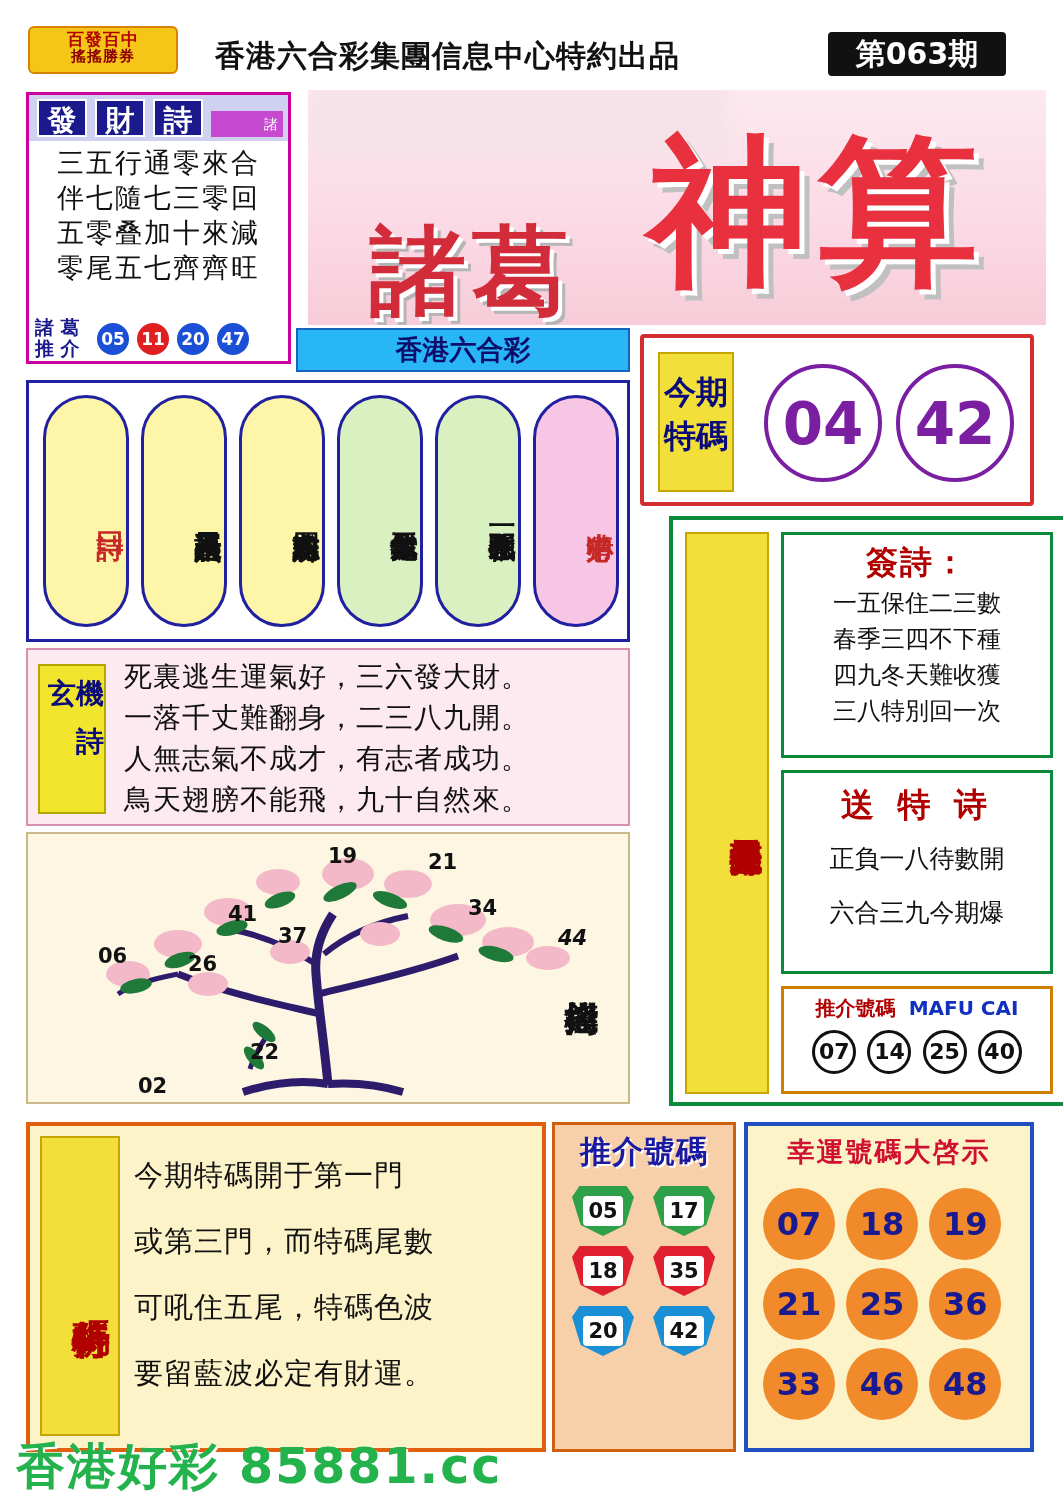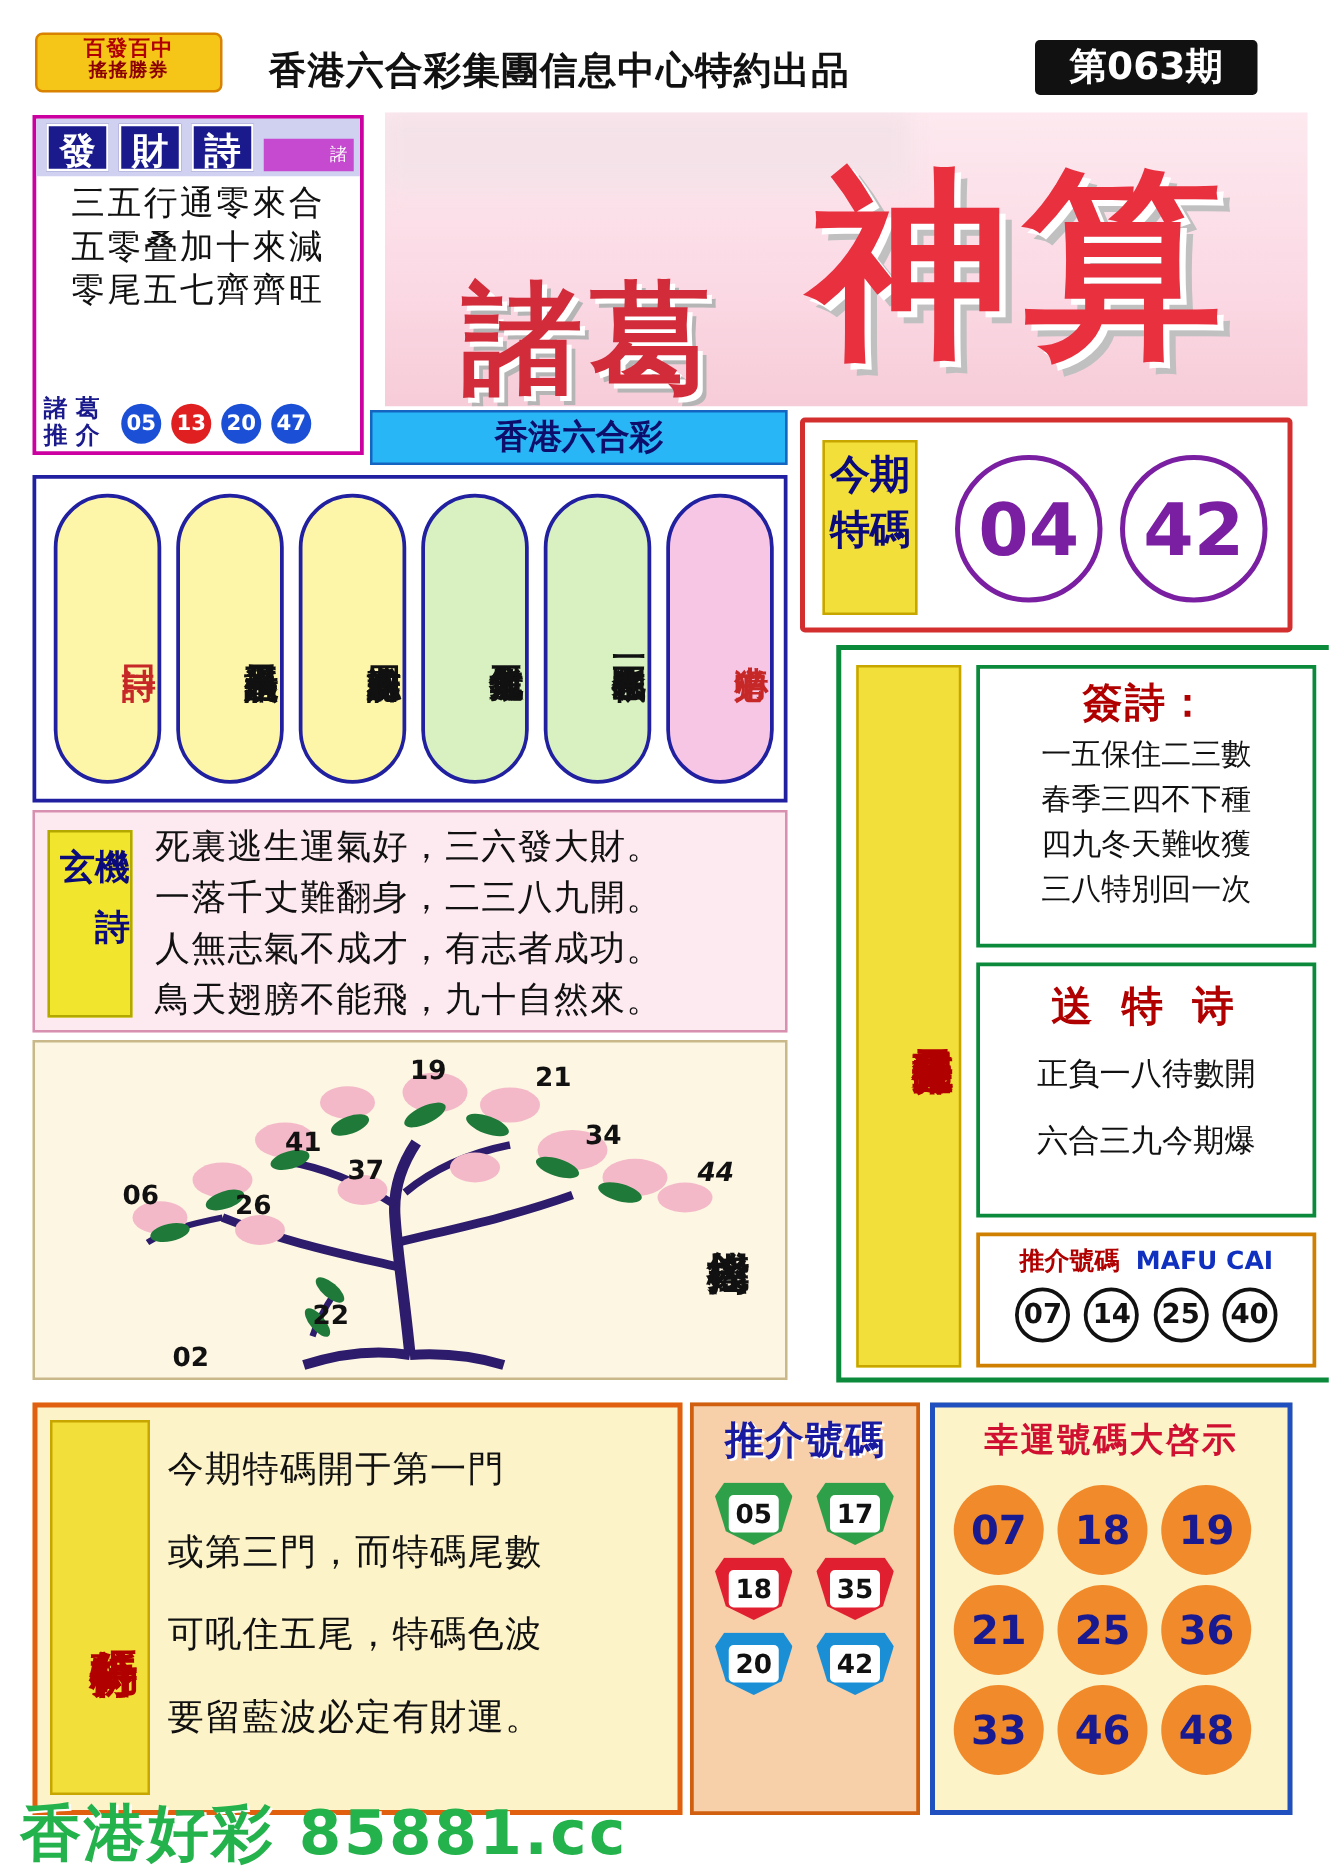--- a/index.html
+++ b/index.html
@@ -95,21 +95,21 @@
 
   
   .tema {
     position:absolute; left:640px; top:334px; width:394px; height:172px;
     background:#fff; border:4px solid #d32f2f; border-radius:4px;
   }
   .tema-label {
     position:absolute; left:14px; top:14px; width:76px; height:140px;
     background:#f2df3a; border:2px solid #c8a600;
     color:#0a0a7a; font-size:32px; font-weight:bold; text-align:center;
-    line-height:44px; padding-top:3px;
+    line-height:44px; padding-top:16px;
   }
   .tema-ball {
     position:absolute; top:26px; width:118px; height:118px; border-radius:50%;
     border:4px solid #7a1fa2; background:#fff;
     color:#7a1fa2; font-size:58px; font-weight:bold; text-align:center; line-height:112px;
   }
   .tema-ball.b1 { left:120px; }
   .tema-ball.b2 { left:252px; }
 
   
@@ -279,30 +279,31 @@
 
   <div class="facai">
     <div class="facai-head">
       <div class="c c1">發</div>
       <div class="c c2">財</div>
       <div class="c c3">詩</div>
       <div class="sub">諸葛居士</div>
     </div>
     <div class="facai-lines">
       <div>三五行通零來合</div>
+      <div>伴七隨七三零回</div>
       <div>五零叠加十來減</div>
       <div>零尾五七齊齊旺</div>
     </div>
     <div class="facai-foot">
       <div class="lbl">
         <b>諸 葛</b><br>
         <b>推 介</b>
       </div>
       <div class="ball-sm" id="fb0" style="background: rgb(26, 79, 214); left: 62px;">05</div>
-      <div class="ball-sm" id="fb1" style="background: rgb(224, 32, 32); left: 102px;">13</div>
+      <div class="ball-sm" id="fb1" style="background: rgb(224, 32, 32); left: 102px;">11</div>
       <div class="ball-sm" id="fb2" style="background: rgb(26, 79, 214); left: 142px;">20</div>
       <div class="ball-sm" id="fb3" style="background: rgb(26, 79, 214); left: 182px;">47</div>
     </div>
   </div>
 
   <div class="bigtitle">
     <div class="bt-blur"></div>
     <div class="bt-zhuge">諸葛</div>
     <div class="bt-shensuan">神算</div>
   </div>

